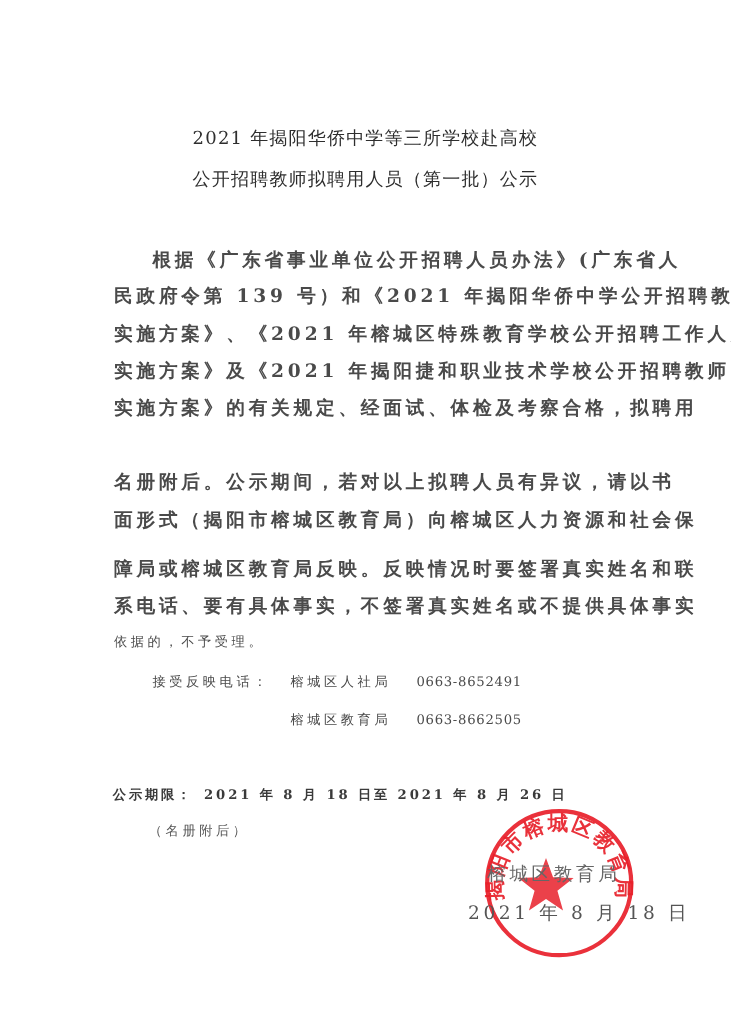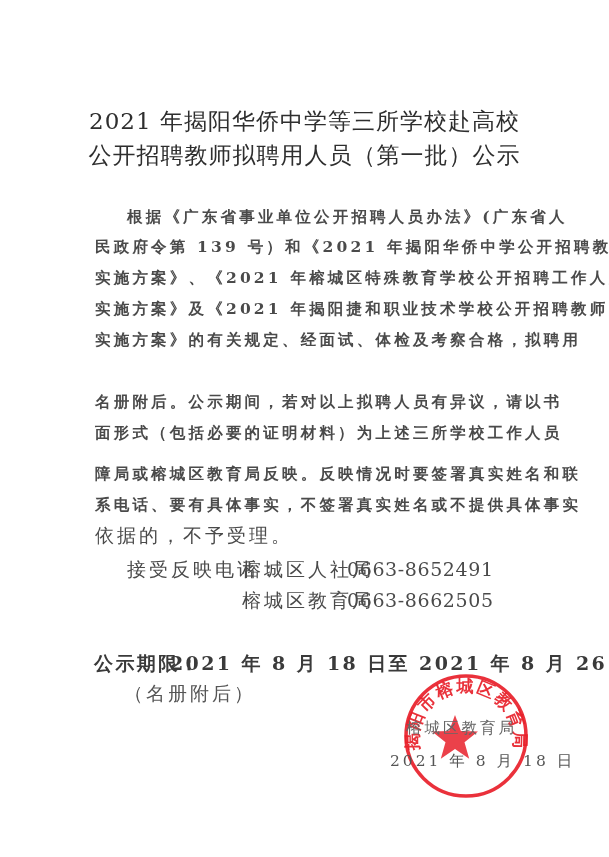--- a/index.html
+++ b/index.html
@@ -1,47 +1,47 @@
 <!DOCTYPE html>
 <html><head>
 <meta charset="utf-8">
 <style>
   html, body { margin: 0; padding: 0; background: #ffffff; }
   body { width: 609px; height: 857px; position: relative; overflow: hidden;
          font-family: "DejaVu Serif", "Liberation Serif", serif; color: #3a3a3a; }
   .page { position: absolute; inset: 0; background: #ffffff; }
   .title { position: absolute; left: 0; width: 609px; text-align: center;
-           font-size: 23px; color: #2e2e2e; letter-spacing: 1px; white-space: nowrap; }
+           font-size: 15px; color: #2e2e2e; letter-spacing: 1px; white-space: nowrap; }
   .title.l1 { top: 106px; }
   .title.l2 { top: 140px; }
   .line { position: absolute; left: 95px; width: 424px; font-size: 15.5px;
           color: #4a4a4a; white-space: nowrap; letter-spacing: 3.2px;
           text-align: justify; text-align-last: justify; line-height: 20px; font-weight: bold; }
   .line.indent { left: 127px; width: 392px; }
-  .free { position: absolute; font-size: 19px; color: #4a4a4a; white-space: nowrap;
+  .free { position: absolute; font-size: 11px; color: #4a4a4a; white-space: nowrap;
           letter-spacing: 3px; line-height: 20px; }
   .bold { font-weight: bold; color: #3a3a3a; letter-spacing: 2.4px; }
   .seal { position: absolute; left: 403px; top: 673px; width: 126px; height: 126px; }
   .sign { position: absolute; font-size: 15.5px; color: #555; white-space: nowrap; letter-spacing: 3px; line-height: 20px; }
 </style>
 </head>
 <body>
 
 <div class="page">
 
   <div class="title l1">2021 年揭阳华侨中学等三所学校赴高校</div>
   <div class="title l2">公开招聘教师拟聘用人员（第一批）公示</div>
 
   <div class="line indent" style="top:207px">根据《广东省事业单位公开招聘人员办法》(广东省人</div>
   <div class="line" style="top:237px">民政府令第 139 号）和《2021 年揭阳华侨中学公开招聘教师</div>
   <div class="line" style="top:268px">实施方案》、《2021 年榕城区特殊教育学校公开招聘工作人员</div>
   <div class="line" style="top:299px">实施方案》及《2021 年揭阳捷和职业技术学校公开招聘教师</div>
   <div class="line" style="top:330px">实施方案》的有关规定、经面试、体检及考察合格，拟聘用</div>
   <div class="line" style="top:392px">名册附后。公示期间，若对以上拟聘人员有异议，请以书</div>
-  <div class="line" style="top:423px">面形式（包括必要的证明材料）为上述三所学校工作人员</div>
+  <div class="line" style="top:423px">面形式（揭阳市榕城区教育局）向榕城区人力资源和社会保</div>
   <div class="line" style="top:495px">系电话、要有具体事实，不签署真实姓名或不提供具体事实</div>
   <div class="line" style="top:464px">障局或榕城区教育局反映。反映情况时要签署真实姓名和联</div>
   <div class="free" style="top:525px;left:95px">依据的，不予受理。</div>
 
   <div>
     <span class="free" style="top:559px;left:127px">接受反映电话：</span>
     <span class="free" style="top:559px;left:242px">榕城区人社局</span>
     <span class="free" style="top:559px;left:347px;letter-spacing:0.6px">0663-8652491</span>
     <span class="free" style="top:590px;left:242px">榕城区教育局</span>
     <span class="free" style="top:590px;left:347px;letter-spacing:0.6px">0663-8662505</span>

